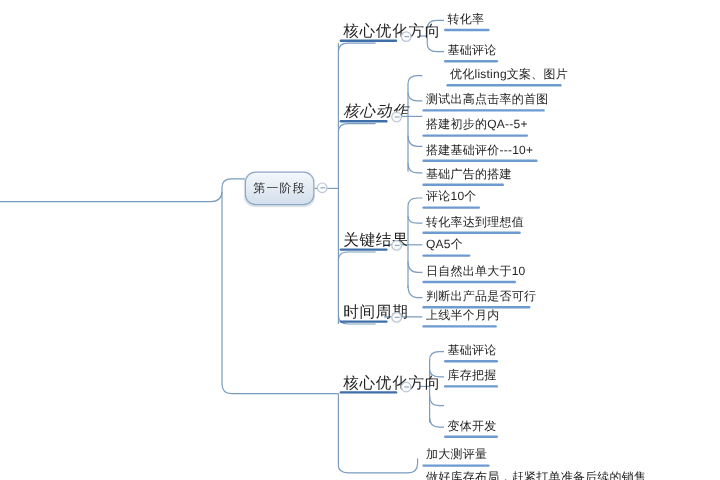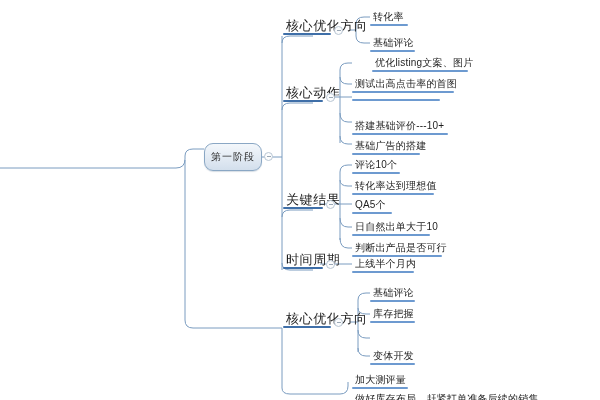--- a/index.html
+++ b/index.html
@@ -143,35 +143,36 @@
 
   <div class="node lvl2" style="left:370px;top:11px;width:38px;">
     <span class="txt">转化率</span>
     <span class="rule"></span>
   </div>
   <div class="node lvl2" style="left:370px;top:37px;width:45px;">
     <span class="txt">基础评论</span>
     <span class="rule"></span>
   </div>
 
-  <div class="node lvl1" style="left:283px;top:87px;width:40px;">
+  <div class="node lvl1" style="left:283px;top:87px;width:40px;font-style:italic;">
     <span class="txt">核心动作</span>
     <span class="rule"></span>
   </div>
   <div class="toggle" style="left:326px;top:93px;"></div>
 
   <div class="node lvl2" style="left:372px;top:57px;width:96px;">
     <span class="txt">优化listing文案、图片</span>
     <span class="rule"></span>
   </div>
   <div class="node lvl2" style="left:352px;top:78px;width:102px;">
     <span class="txt">测试出高点击率的首图</span>
     <span class="rule"></span>
   </div>
   <div class="node lvl2" style="left:352px;top:99px;width:88px;">
+    <span class="txt">搭建初步的QA--5+</span>
     <span class="rule"></span>
   </div>
   <div class="node lvl2" style="left:352px;top:120px;width:96px;">
     <span class="txt">搭建基础评价---10+</span>
     <span class="rule"></span>
   </div>
   <div class="node lvl2" style="left:352px;top:140px;width:68px;">
     <span class="txt">基础广告的搭建</span>
     <span class="rule"></span>
   </div>

